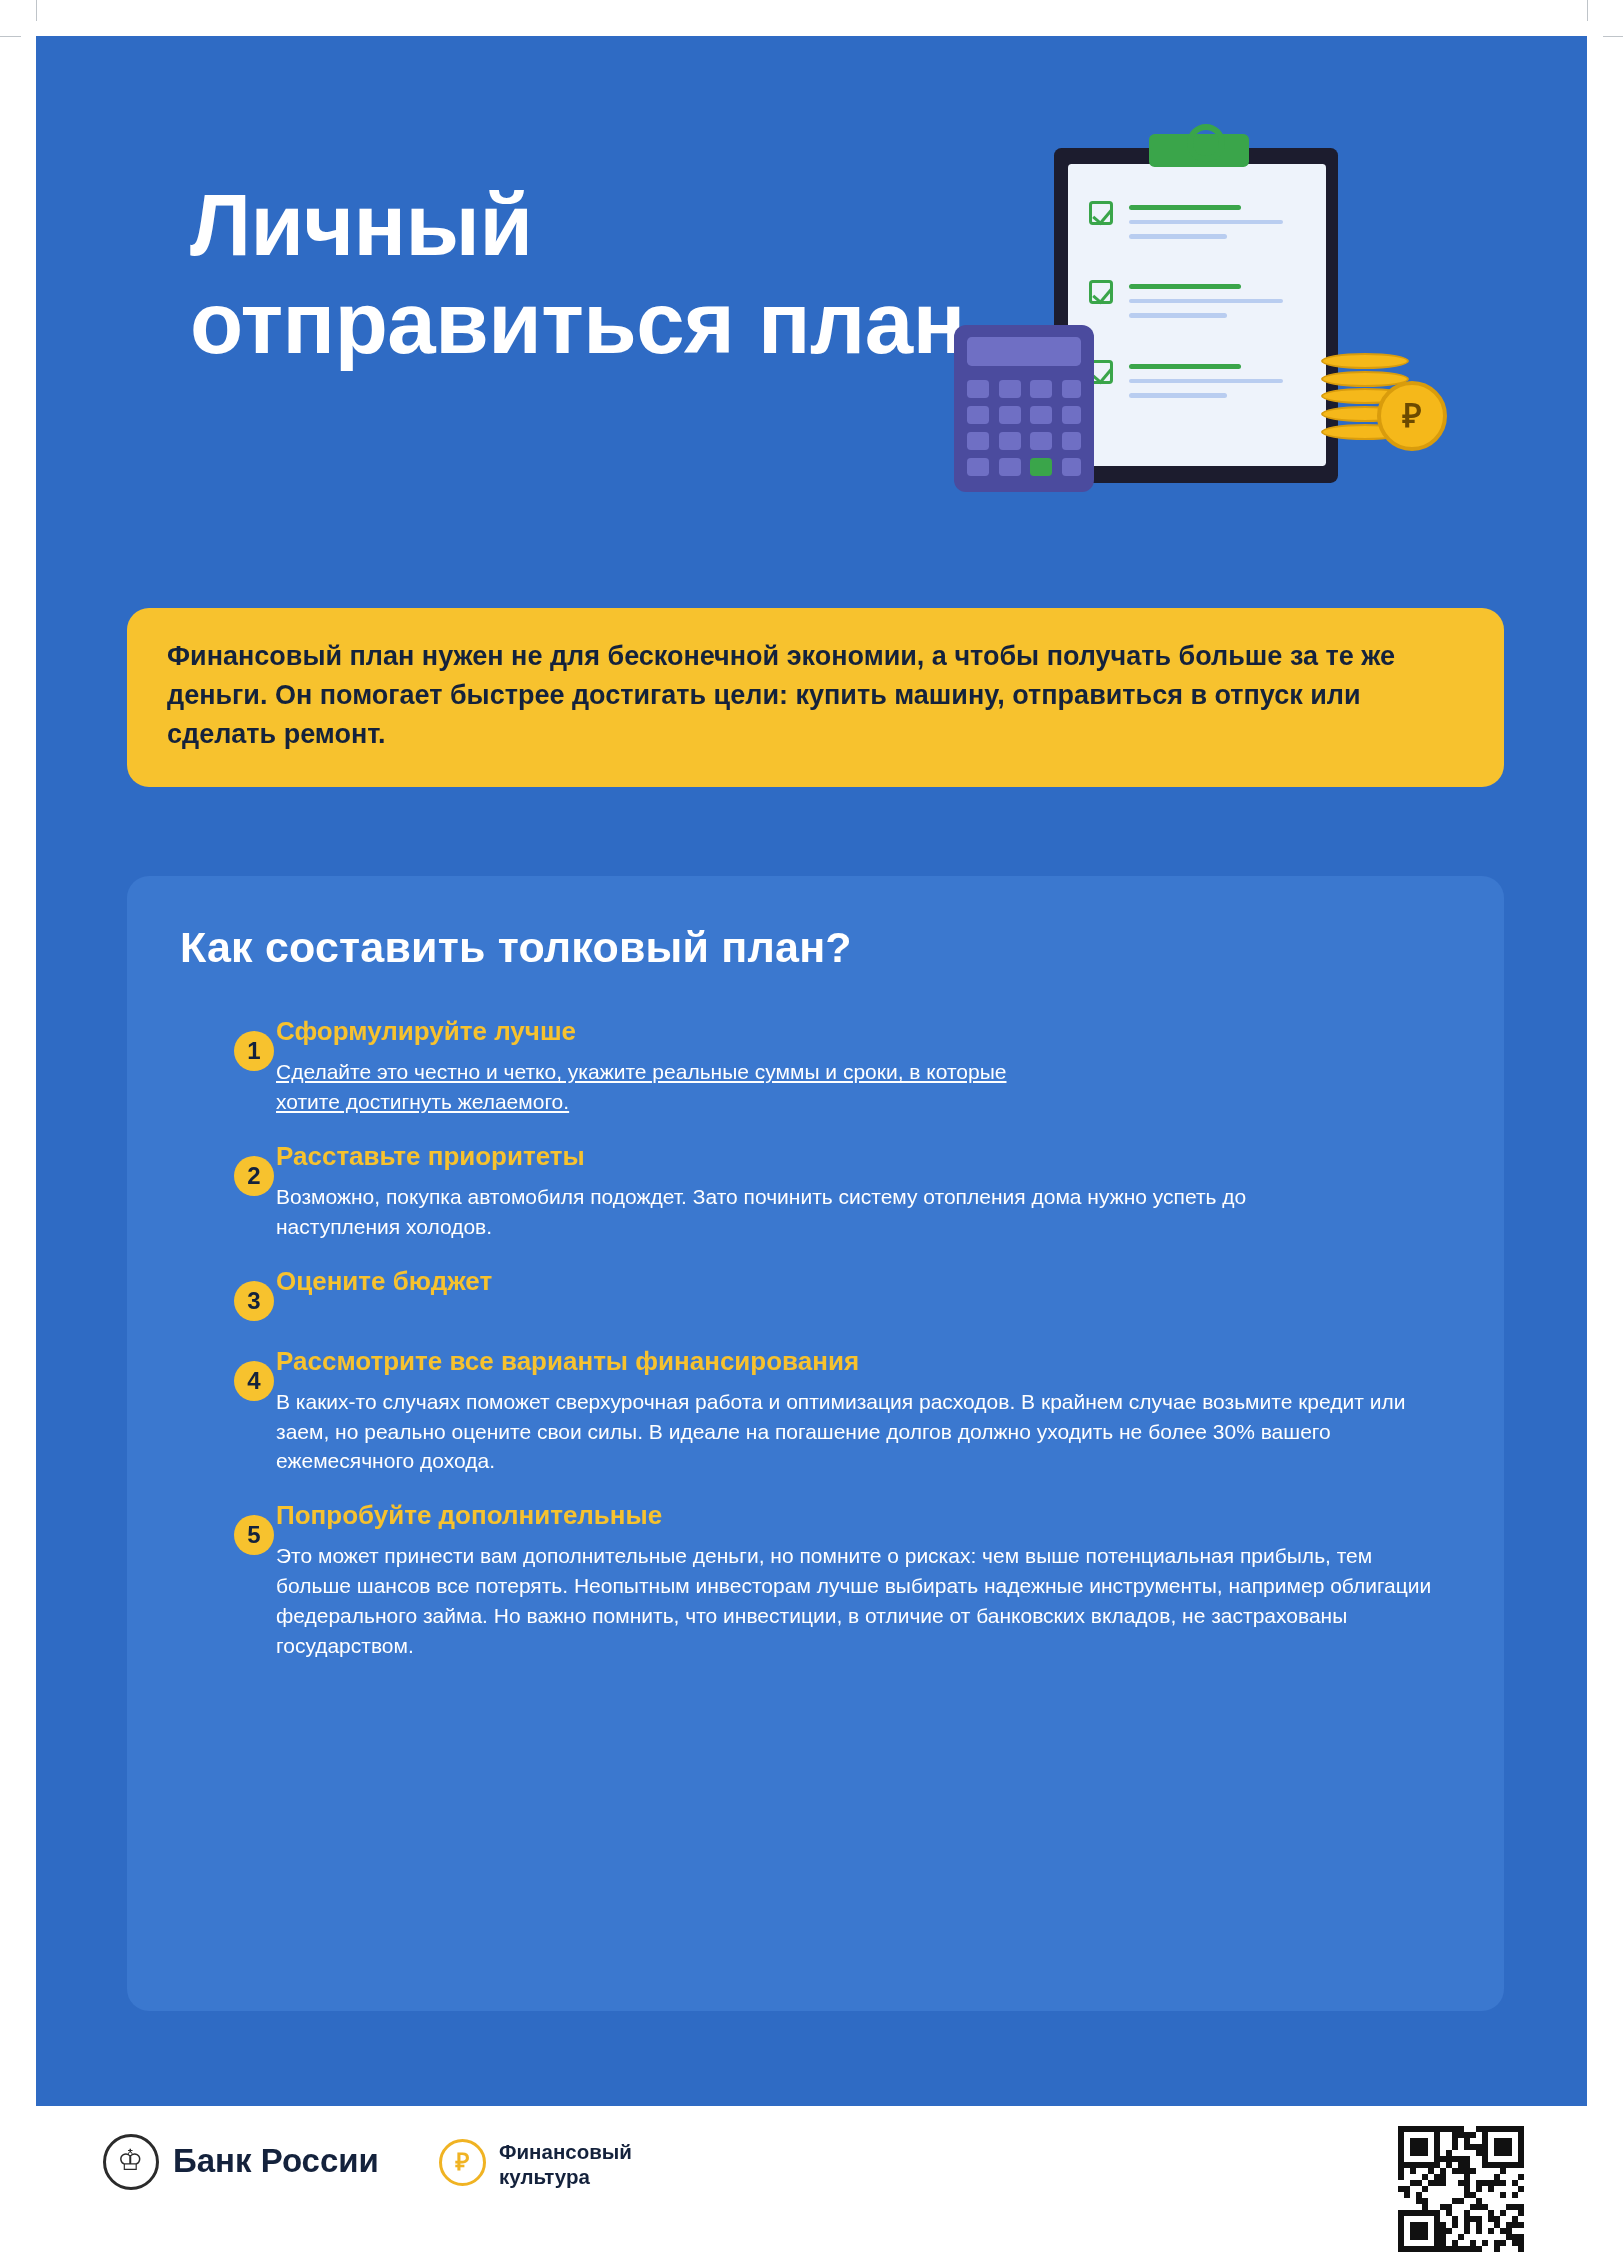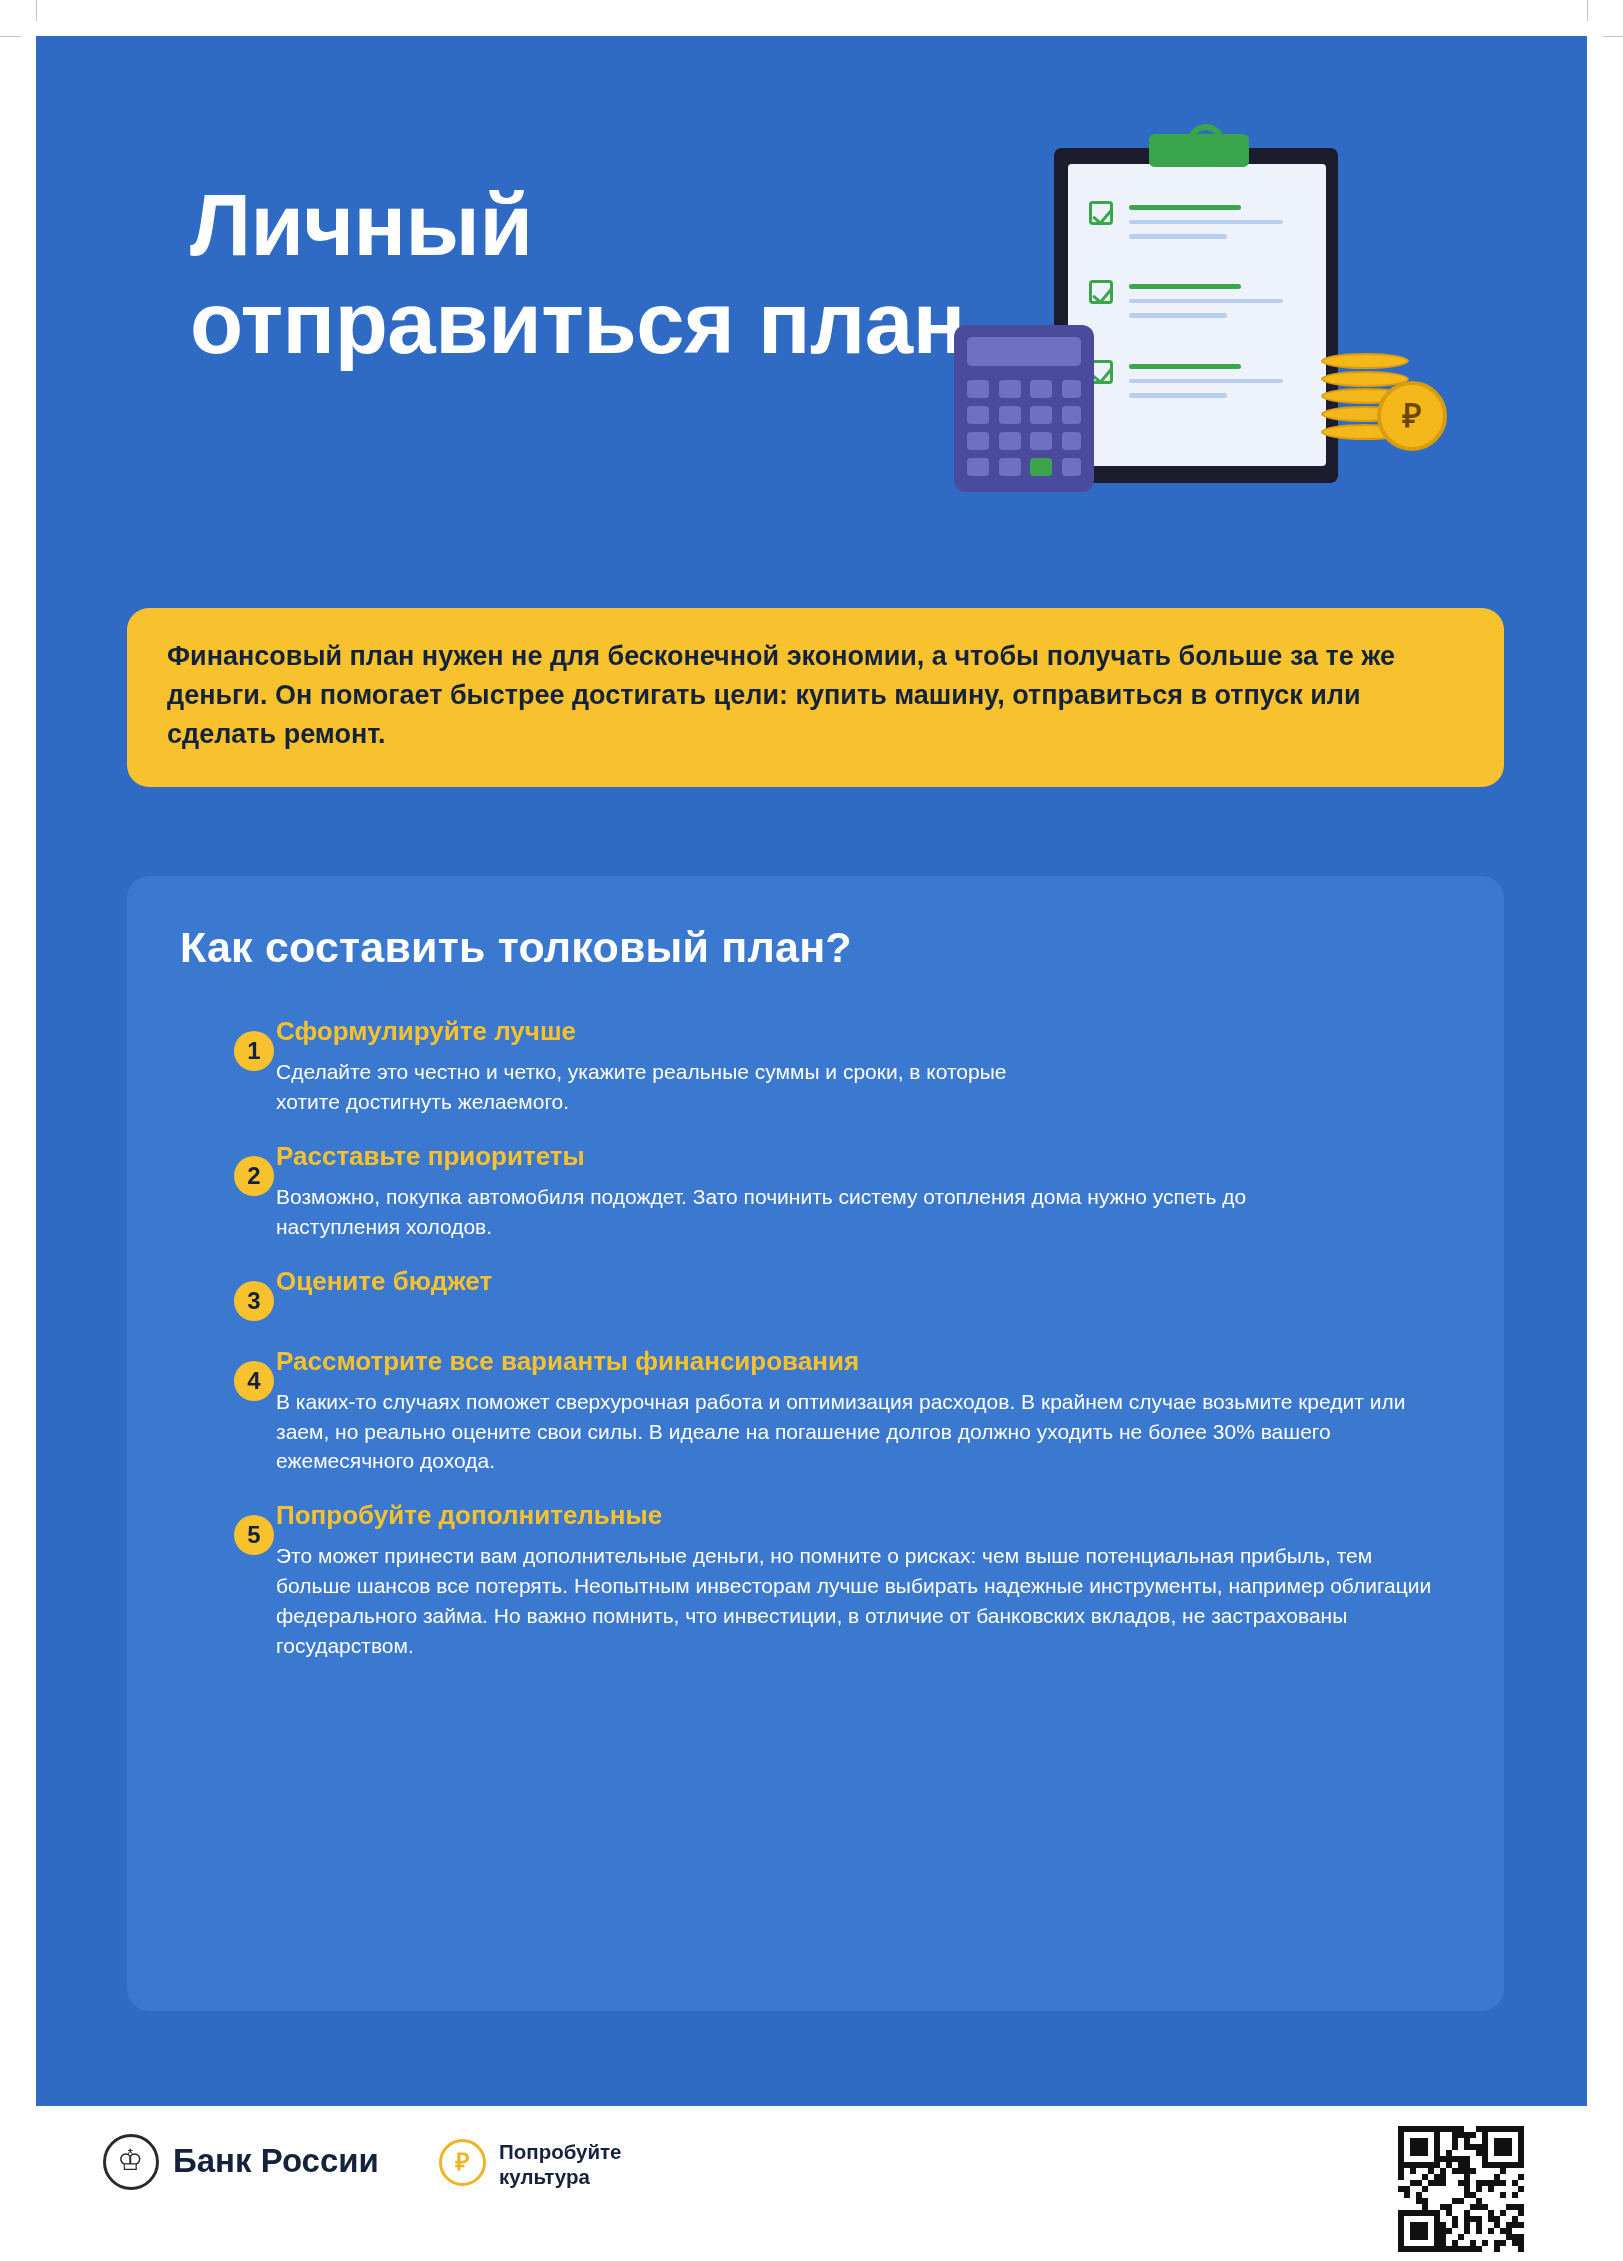--- a/index.html
+++ b/index.html
@@ -444,21 +444,21 @@
   </div>
 
   <div class="panel">
     <div class="panel-title">Как составить толковый план?</div>
 
     <div class="steps">
 
       <div class="step">
         <div class="step-num">1</div>
         <div class="step-title">Сформулируйте лучше</div>
-        <div class="step-body" style="max-width:791px;">Сделайте это честно и четко, укажите реальные суммы и сроки, в которые хотите достигнуть желаемого.</div>
+        <div class="step-body" style="max-width:791px;text-decoration:underline;">Сделайте это честно и четко, укажите реальные суммы и сроки, в которые хотите достигнуть желаемого.</div>
       </div>
 
       <div class="step">
         <div class="step-num">2</div>
         <div class="step-title">Расставьте приоритеты</div>
         <div class="step-body" style="max-width:1023px;">Возможно, покупка автомобиля подождет. Зато починить систему отопления дома нужно успеть до наступления холодов.</div>
       </div>
 
       <div class="step">
         <div class="step-num">3</div>
@@ -483,21 +483,21 @@
 </div>
 
 <div class="footer">
   <div class="cbr-logo">
     <div class="cbr-eagle">♔</div>
   </div>
   <div class="cbr-text">Банк России</div>
 
   <div class="fk-coin">₽</div>
   <div class="fk-text">
-    <span>Попробуйте</span><br>
+    <span>Финансовый</span><br>
     <span>культура</span>
   </div>
 
 
   <div class="qr">
       <div class="qr-cell" style="left: 0px; top: 0px; width: 6px; height: 6px;"></div>
       <div class="qr-cell" style="left: 6px; top: 0px; width: 6px; height: 6px;"></div>
       <div class="qr-cell" style="left: 12px; top: 0px; width: 6px; height: 6px;"></div>
       <div class="qr-cell" style="left: 18px; top: 0px; width: 6px; height: 6px;"></div>
       <div class="qr-cell" style="left: 24px; top: 0px; width: 6px; height: 6px;"></div>

